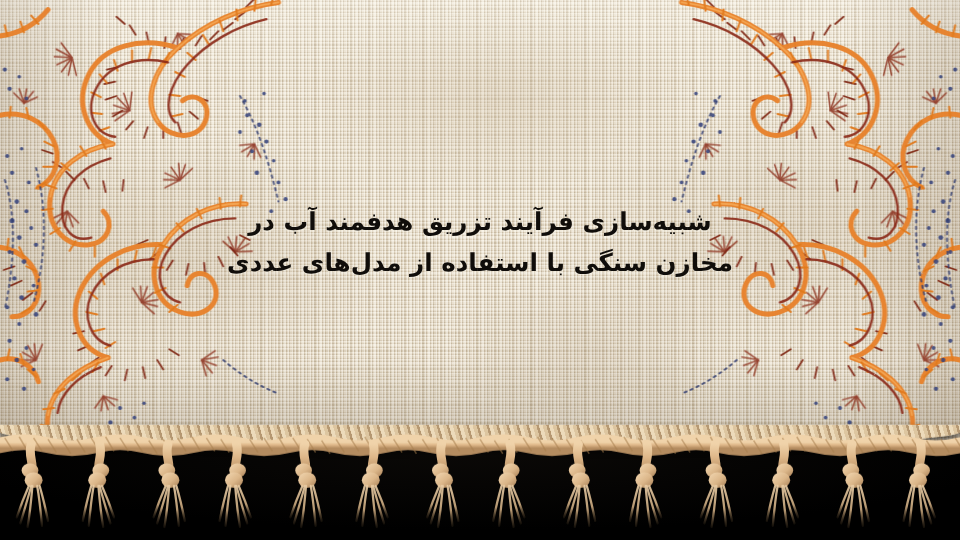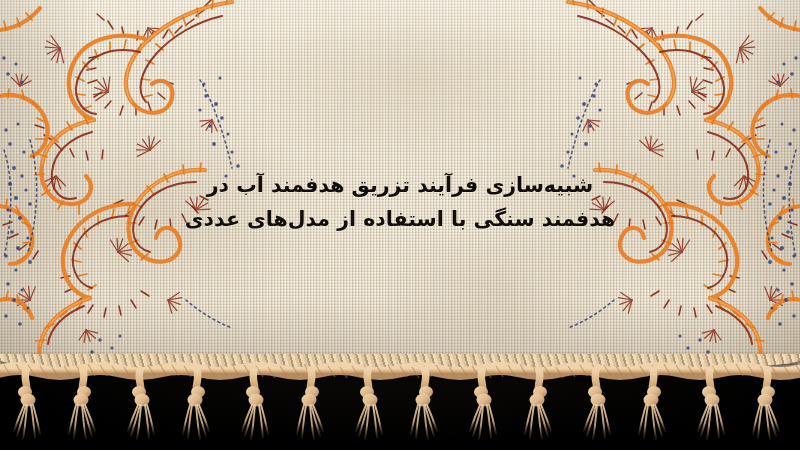--- a/index.html
+++ b/index.html
@@ -725,21 +725,21 @@
           <path d="M186 300 C 200 312, 216 322, 232 328"></path>
         </g>
       </g>
     </svg>
   </div>
 
   <div id="hem"></div>
 
   <div id="title-block">
     <div class="title-line">شبیه‌سازی فرآیند تزریق هدفمند آب در</div>
-    <div class="title-line">هدفمند سنگی با استفاده از مدل‌های عددی</div>
+    <div class="title-line">مخازن سنگی با استفاده از مدل‌های عددی</div>
   </div>
 
   <div id="fringe">
     <svg viewBox="0 0 800 90" preserveAspectRatio="none" aria-hidden="true">
       <defs>
         <linearGradient id="cordG" x1="0" y1="0" x2="0" y2="1">
           <stop offset="0%" stop-color="#f0d3aa"></stop>
           <stop offset="45%" stop-color="#dfb88a"></stop>
           <stop offset="100%" stop-color="#b48c60"></stop>
         </linearGradient>

